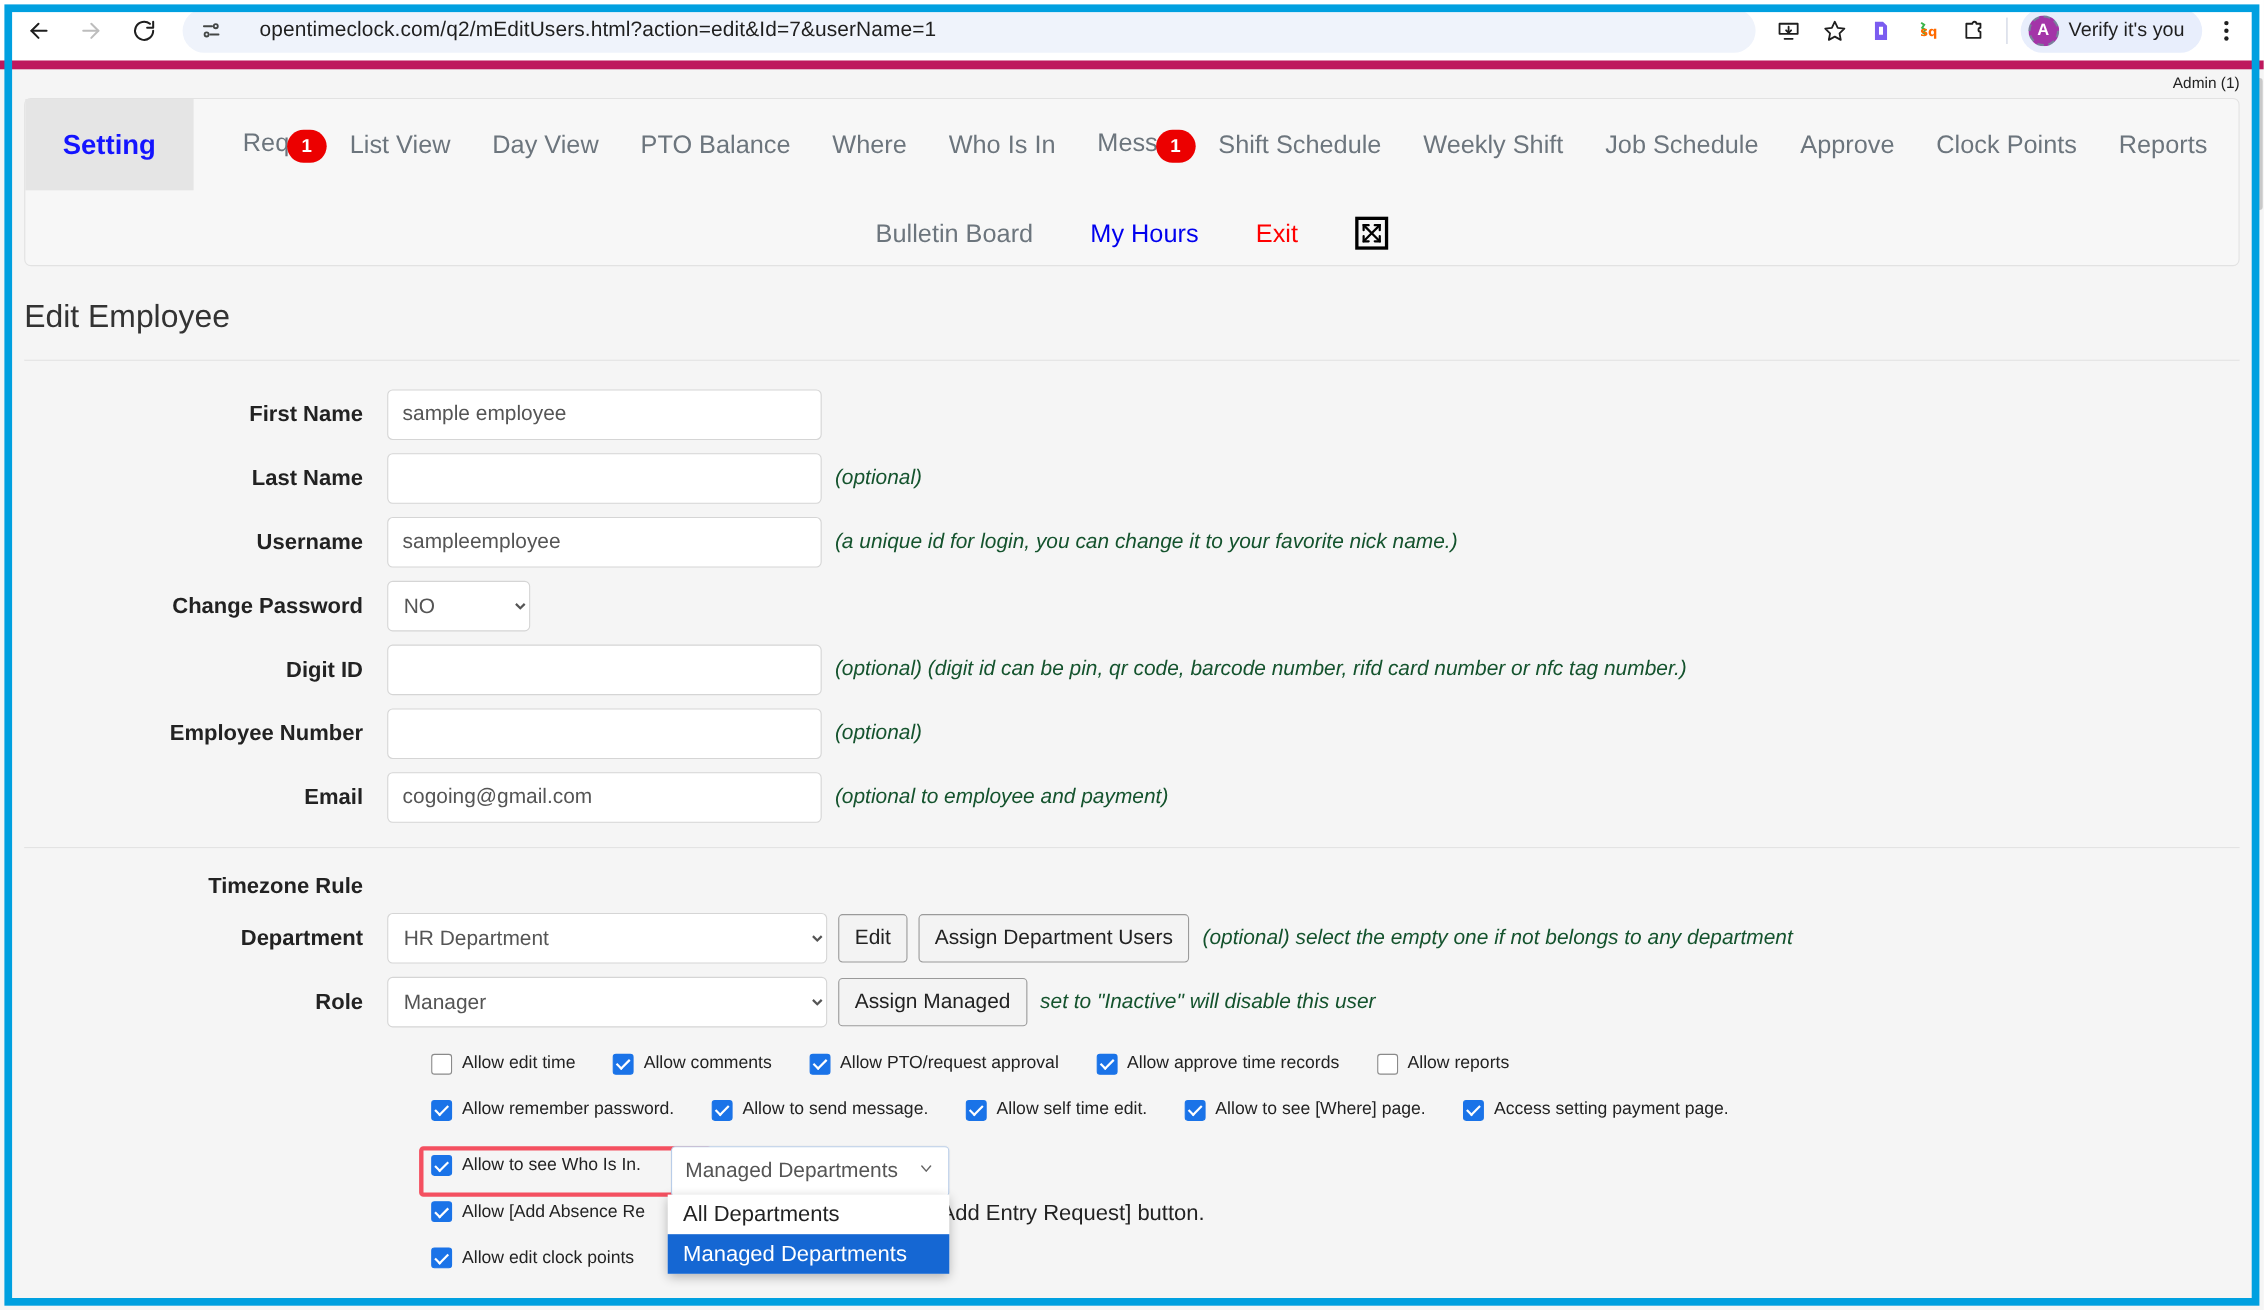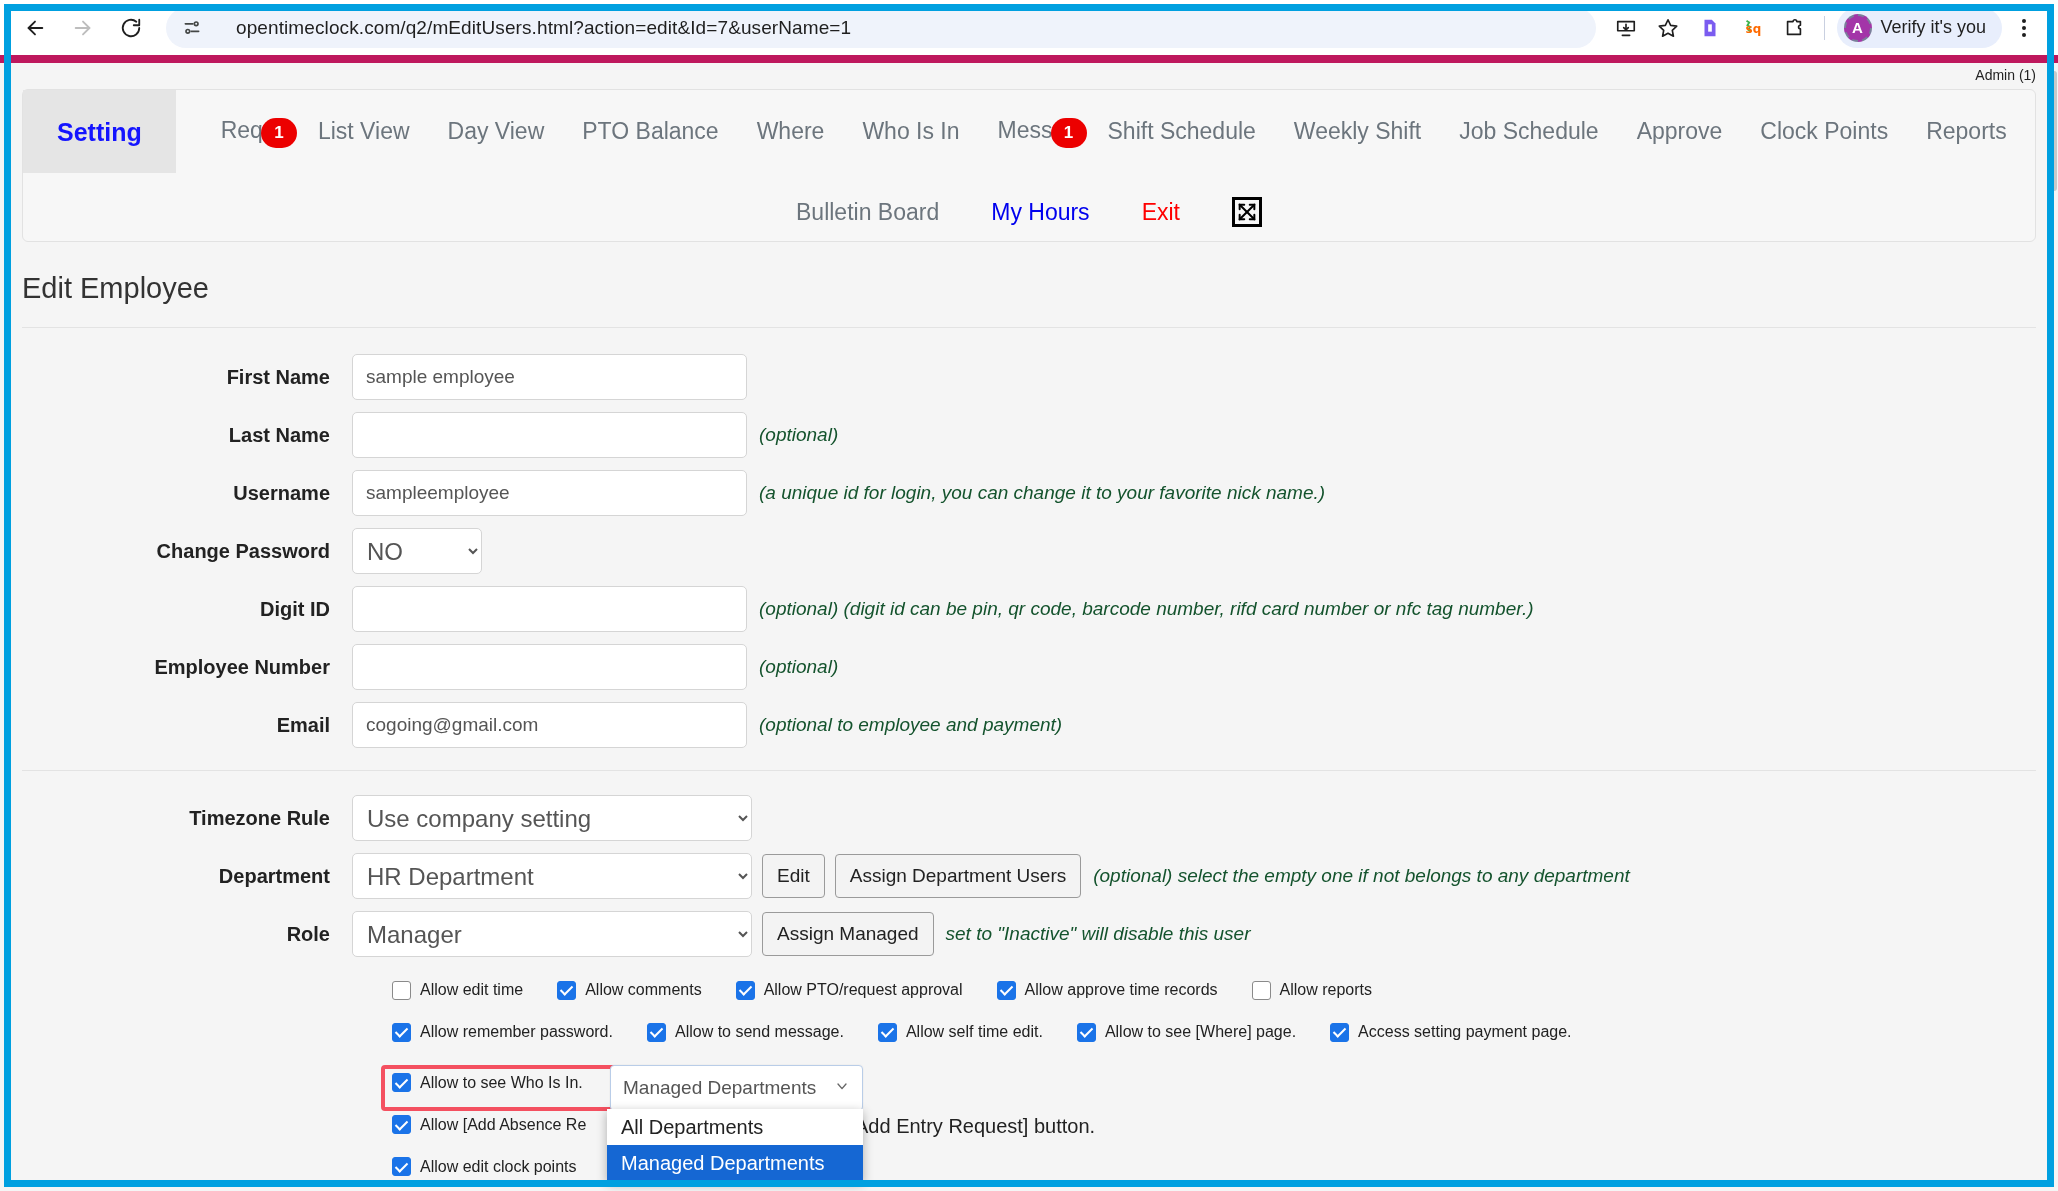--- a/index.html
+++ b/index.html
@@ -175,21 +175,21 @@
     background: #fff;
     font-size: 19px; color: #555;
     padding: 0 13px;
     font-family: "Liberation Sans", sans-serif;
   }
   .finput::placeholder { color:#888; }
   .fselect {
     height: 46px;
     border: 1px solid #d5d5d5; border-radius: 5px;
     background: #fff;
-    font-size: 24px; color: #555;
+    font-size: 19px; color: #555;
     padding: 0 10px;
     font-family: "Liberation Sans", sans-serif;
   }
   .sel-small { width: 130px; }
   .sel-wide  { width: 400px; }
   .hint {
     font-size: 19px; font-style: italic; color: #14532d;
     margin-left: 12px; white-space: nowrap;
   }
   .btn {
@@ -440,23 +440,20 @@
       <input class="finput" value="cogoing@gmail.com" style="">
       <span class="hint">(optional to employee and payment)</span>
     </div>
   </div>
 
   <div class="section-divider"></div>
 
   <div class="form-area" style="padding-top:0">
     <div class="frow">
       <div class="flabel">Timezone Rule</div>
-      <select class="fselect sel-wide">
-        <option>Use company setting</option>
-      </select>
     </div>
 
     <div class="frow">
       <div class="flabel">Department</div>
       <select class="fselect sel-wide">
         <option>HR Department</option>
       </select>
       <button class="btn">Edit</button>
       <button class="btn">Assign Department Users</button>
       <span class="hint">(optional) select the empty one if not belongs to any department</span>

